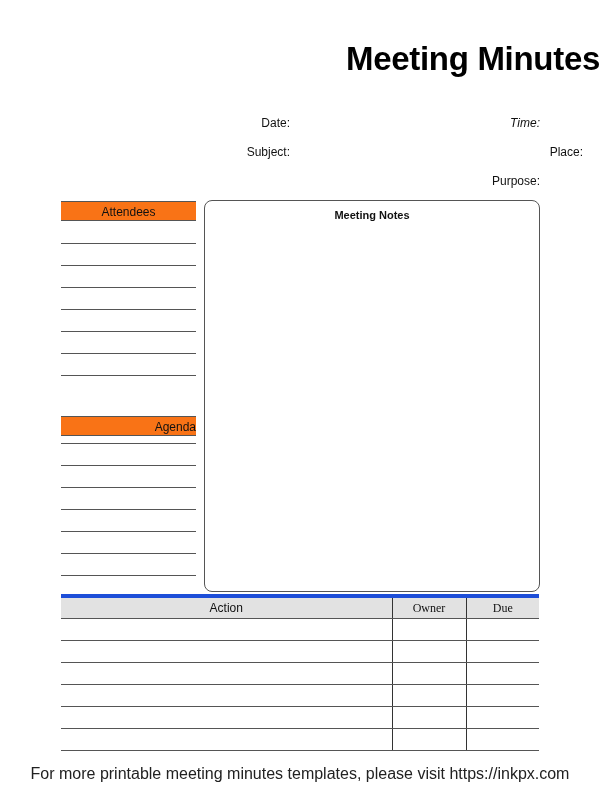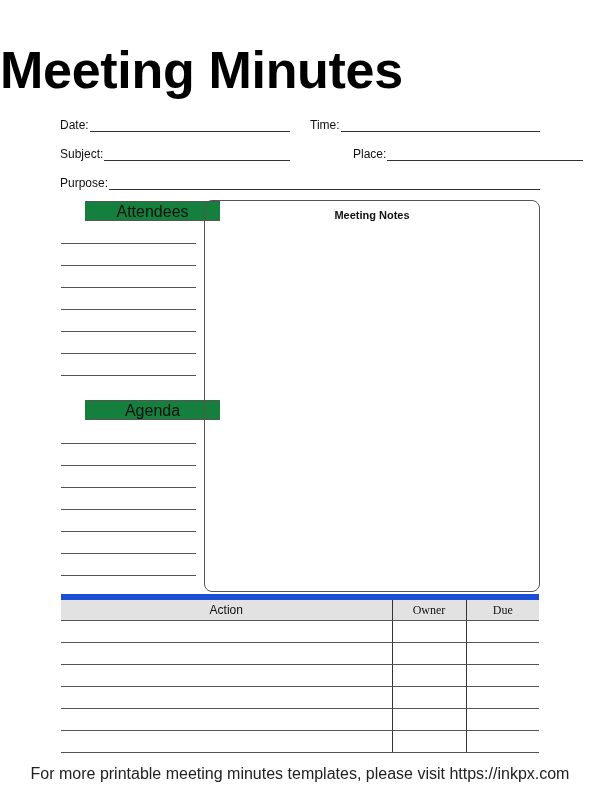--- a/index.html
+++ b/index.html
@@ -1,65 +1,65 @@
 <!DOCTYPE html>
 <html><head>
   <meta charset="utf-8">
   <style>
     html, body { margin: 0; padding: 0; }
     body {
       width: 600px; height: 800px; background: #ffffff; position: relative; overflow: hidden;
       font-family: "Liberation Sans", sans-serif; color: #111;
     }
     .title {
-      position: absolute; left: 0; top: 40px; width: 600px; text-align: left;
-      font-size: 52px; font-weight: bold; letter-spacing: -0.3px; color: #000;
+      position: absolute; left: 0; top: 40px; width: 600px; text-align: right;
+      font-size: 33px; font-weight: bold; letter-spacing: -0.3px; color: #000;
       font-family: "Liberation Sans", sans-serif;
     }
-    .field { position: absolute; display: flex; align-items: flex-end; font-size: 12px; height: 16px; }
+    .field { position: absolute; display: flex; align-items: flex-end; font-size: 12px; height: 16px; flex-direction: column; }
     .field .lbl { white-space: nowrap; line-height: 14px; }
     .field .line { flex: 1; border-bottom: 1px solid #333; height: 12px; margin-left: 1px; }
 
     .side-head {
       position: absolute; left: 61px; width: 135px; height: 20px;
-      background: #15803d; border-top: 1px solid #555; border-bottom: 1px solid #555;
-      text-align: center; font-size: 16px; line-height: 20px; box-sizing: border-box; margin-left: 24px;
+      background: #f97316; border-top: 1px solid #555; border-bottom: 1px solid #555;
+      text-align: center; font-size: 12px; line-height: 20px; box-sizing: border-box;
     }
     .side-line { position: absolute; left: 61px; width: 135px; height: 0; border-top: 1px solid #555; }
 
     .notes {
       position: absolute; left: 204px; top: 200px; width: 336px; height: 392px;
       border: 1px solid #555; border-radius: 8px; box-sizing: border-box;
     }
     .notes .nh { text-align: center; font-size: 11px; font-weight: bold; margin-top: 8px; }
 
     table.actions {
       position: absolute; left: 61px; top: 594px; width: 478px; border-collapse: collapse;
       font-size: 12px;
     }
     table.actions th {
       background: #e2e2e2; font-weight: normal; height: 20px; padding: 0;
-      border-top: 6px solid #1d4ed8; border-bottom: 1px solid #555;
+      border-top: 4px solid #1d4ed8; border-bottom: 1px solid #555;
     }
     table.actions td { height: 21px; padding: 0; border-bottom: 1px solid #555; }
     table.actions .c2, table.actions .c3 { border-left: 1px solid #333; font-family: Liberation Serif, serif; }
     .footer {
       position: absolute; left: 0; top: 765px; width: 600px; text-align: center; font-size: 16px; color: #222;
     }
   </style>
 </head>
 <body>
 
 <div class="title">Meeting Minutes</div>
 
 <div class="field" style="left:60px; top:116px; width:230px;">
   <span class="lbl">Date:</span>
   <span class="line"></span>
 </div>
-<div class="field" style="left:310px; top:116px; width:230px;">
+<div class="field" style="left:310px; top:116px; width:230px;font-style:italic;">
   <span class="lbl">Time:</span>
   <span class="line"></span>
 </div>
 <div class="field" style="left:60px; top:145px; width:230px;">
   <span class="lbl">Subject:</span>
   <span class="line"></span>
 </div>
 <div class="field" style="left:310px; top:145px; width:230px;margin-left:43px;">
   <span class="lbl">Place:</span>
   <span class="line"></span>
@@ -71,21 +71,21 @@
 
 <div class="side-head" style="top:201px;">Attendees</div>
 <div class="side-line" style="top:243px;"></div>
 <div class="side-line" style="top:265px;"></div>
 <div class="side-line" style="top:287px;"></div>
 <div class="side-line" style="top:309px;"></div>
 <div class="side-line" style="top:331px;"></div>
 <div class="side-line" style="top:353px;"></div>
 <div class="side-line" style="top:375px;"></div>
 
-<div class="side-head" style="top:400px;">Agenda</div>
+<div class="side-head" style="top:416px;text-align:right;">Agenda</div>
 <div class="side-line" style="top:443px;"></div>
 <div class="side-line" style="top:465px;"></div>
 <div class="side-line" style="top:487px;"></div>
 <div class="side-line" style="top:509px;"></div>
 <div class="side-line" style="top:531px;"></div>
 <div class="side-line" style="top:553px;"></div>
 <div class="side-line" style="top:575px;"></div>
 
 <div class="notes">
   <div class="nh">Meeting Notes</div>

